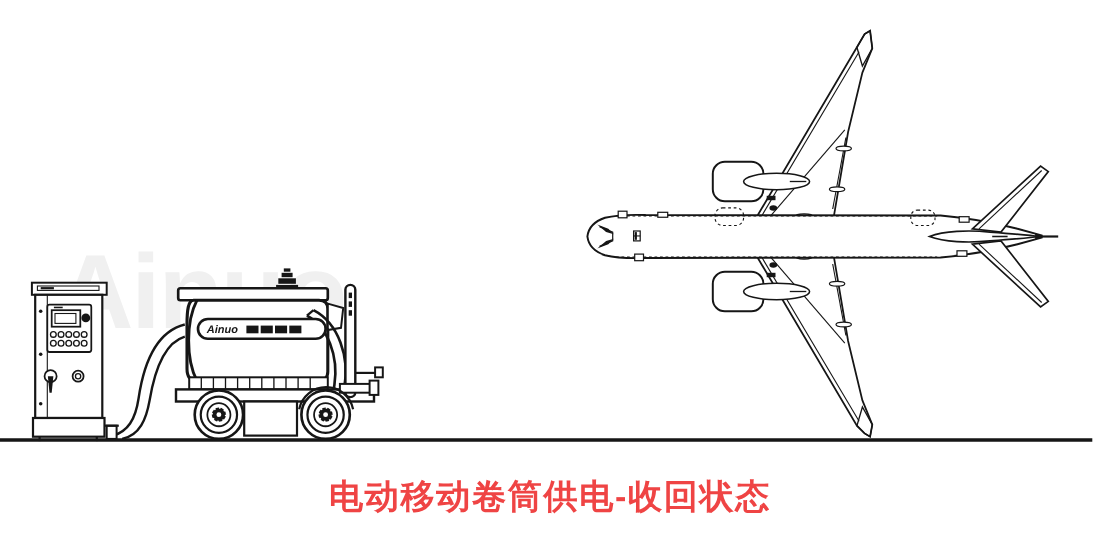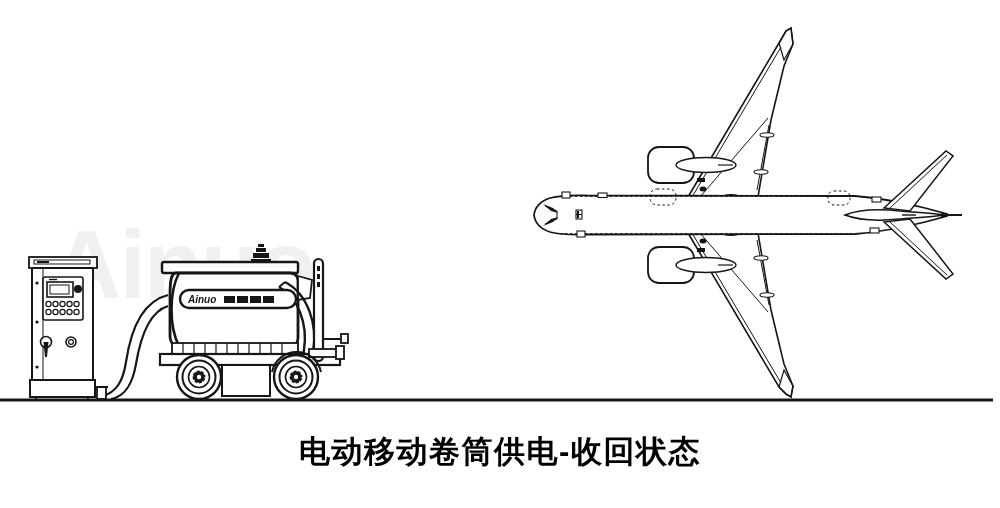--- a/index.html
+++ b/index.html
@@ -233,13 +233,13 @@
       <line class="ln" x1="890" y1="222" x2="947" y2="275" stroke-width="1"></line>
       <path class="lnw" d="M845,215 C858,210 880,209 900,211 C920,212.5 938,214 944,215 C938,216 920,217.5 900,219 C880,221 858,220 845,215 Z" stroke-width="1.5"></path>
       <line class="ln" x1="902" y1="215" x2="916" y2="215" stroke-width="1.4"></line>
       <line class="ln" x1="944" y1="215" x2="962" y2="215" stroke-width="2"></line>
       <polygon class="blk" points="941,212 948,215 941,218"></polygon>
     </g>
   </g>
 </svg>
 </div>
 
-<div class="caption" style="color: #000000;">电动移动卷筒供电-收回状态</div>
+<div class="caption" style="color: #ef4444;">电动移动卷筒供电-收回状态</div>
 
 </body></html>

